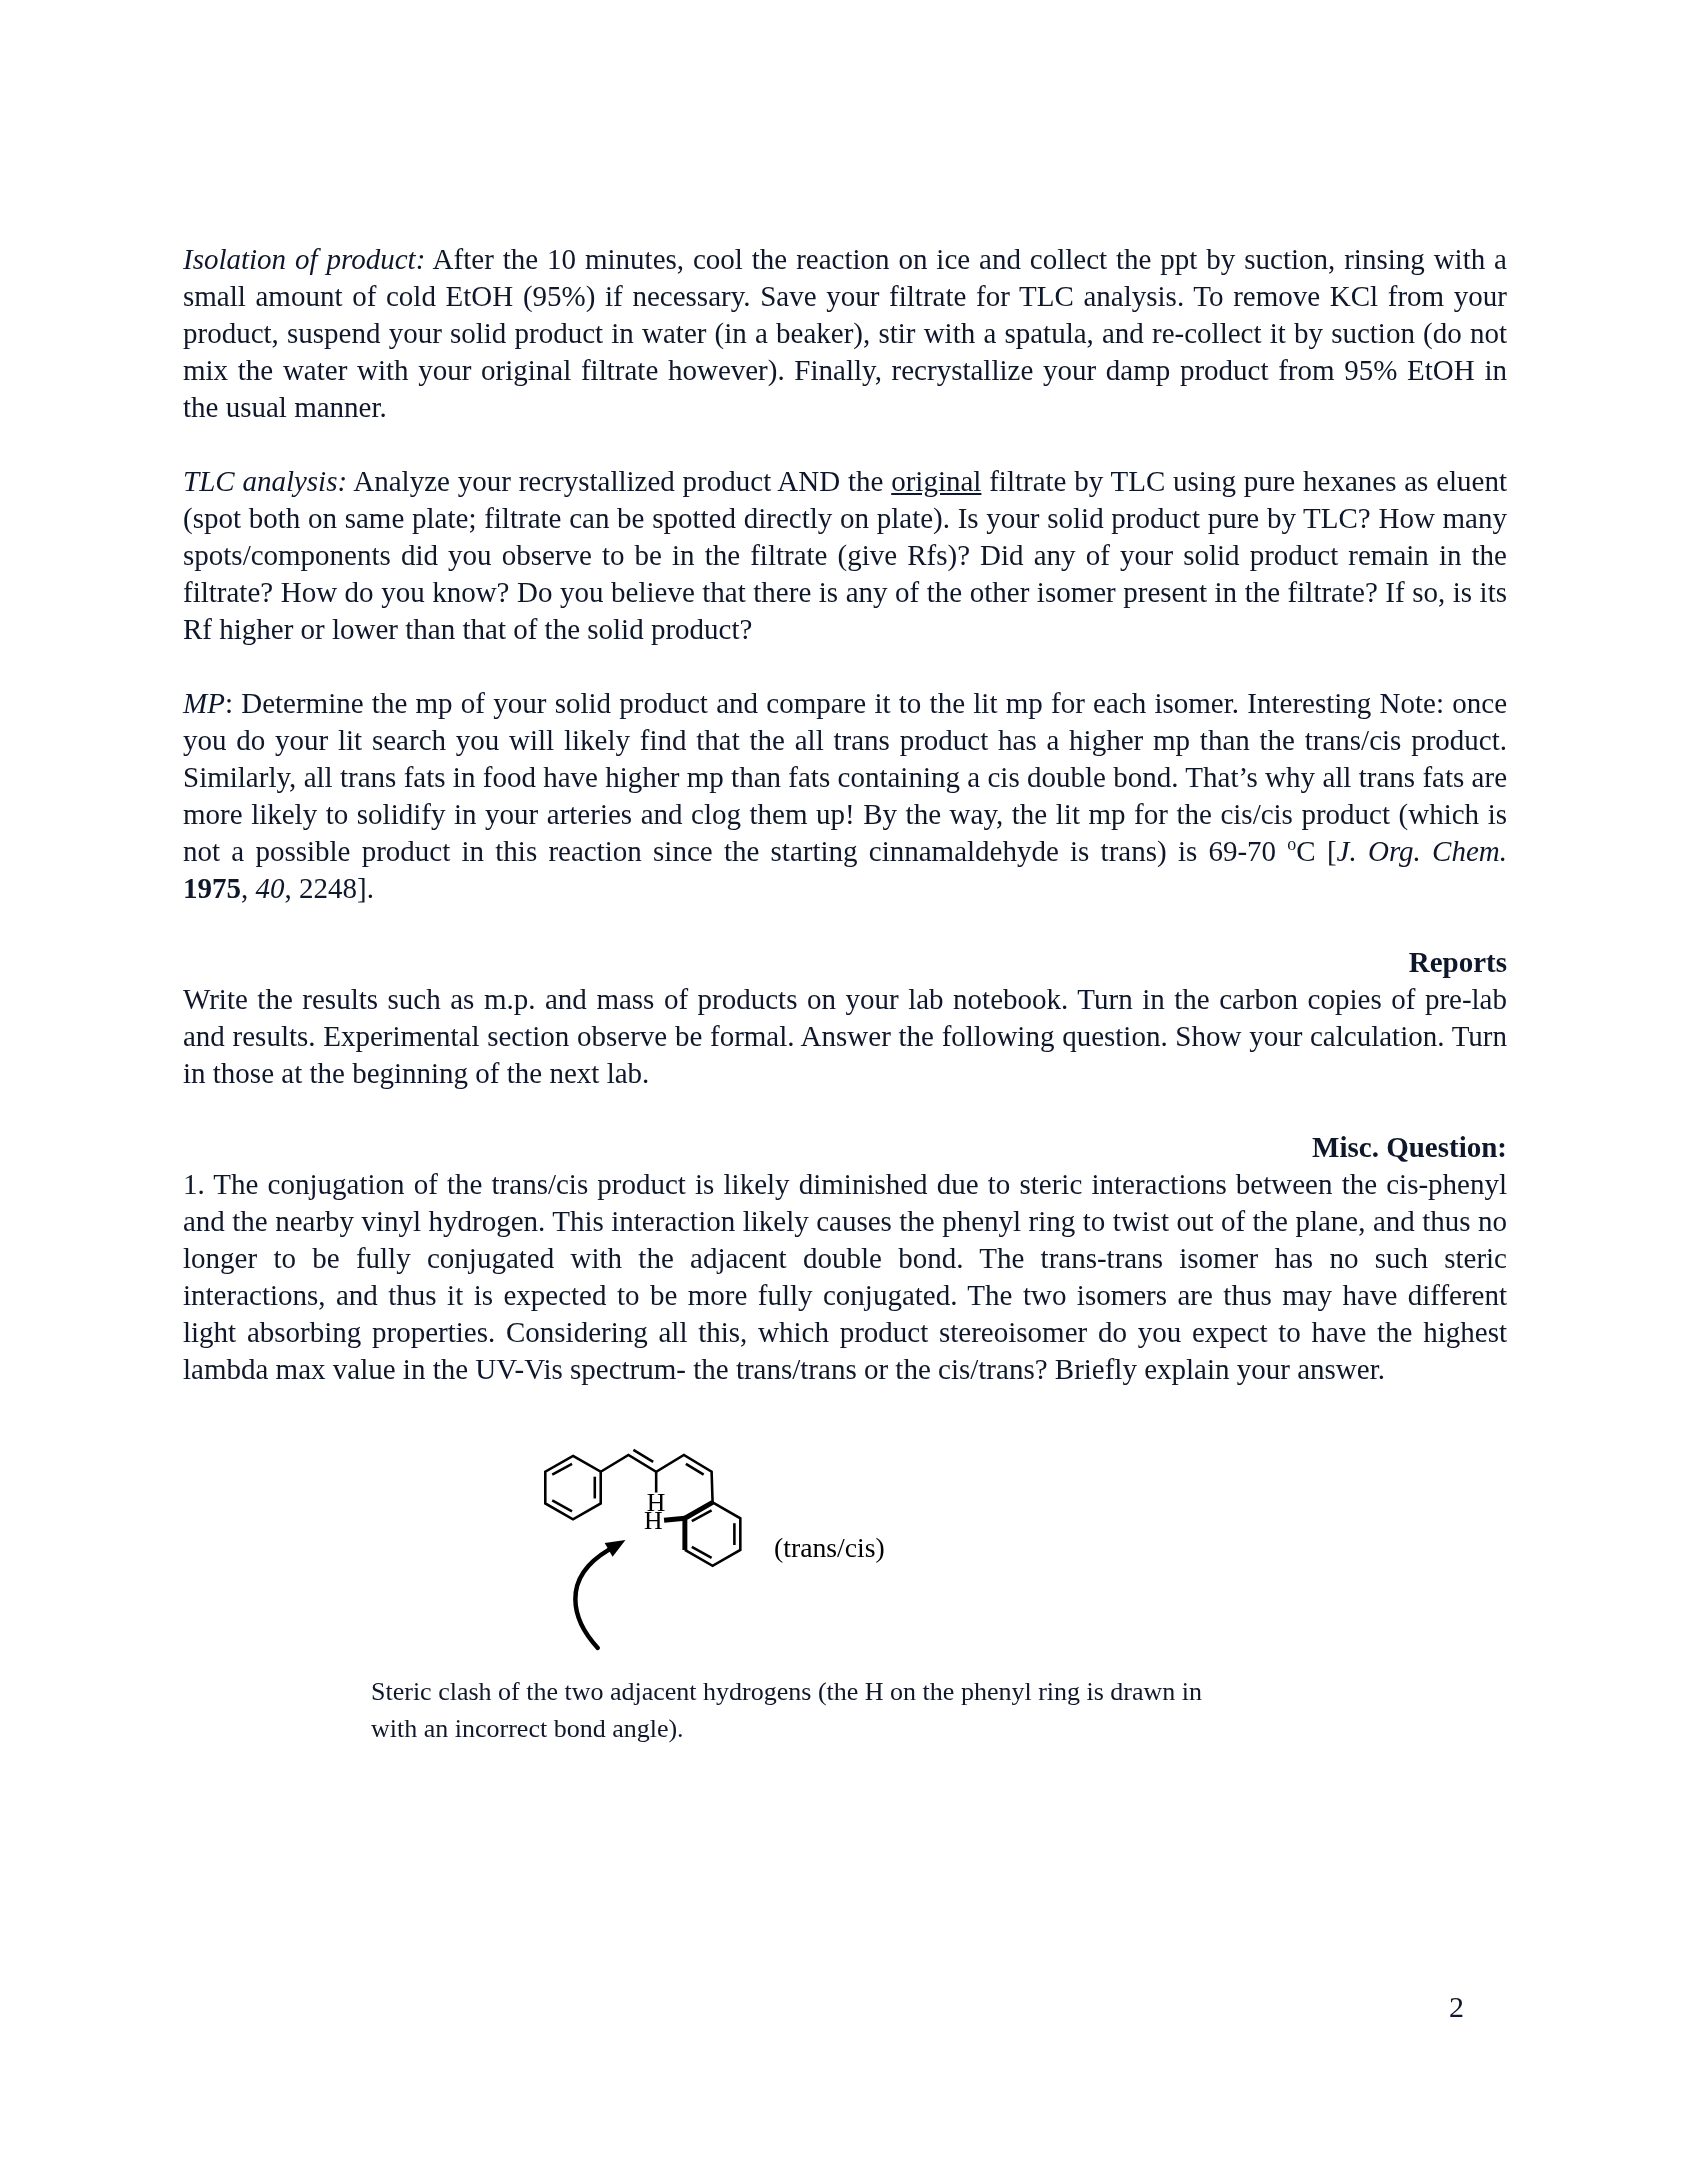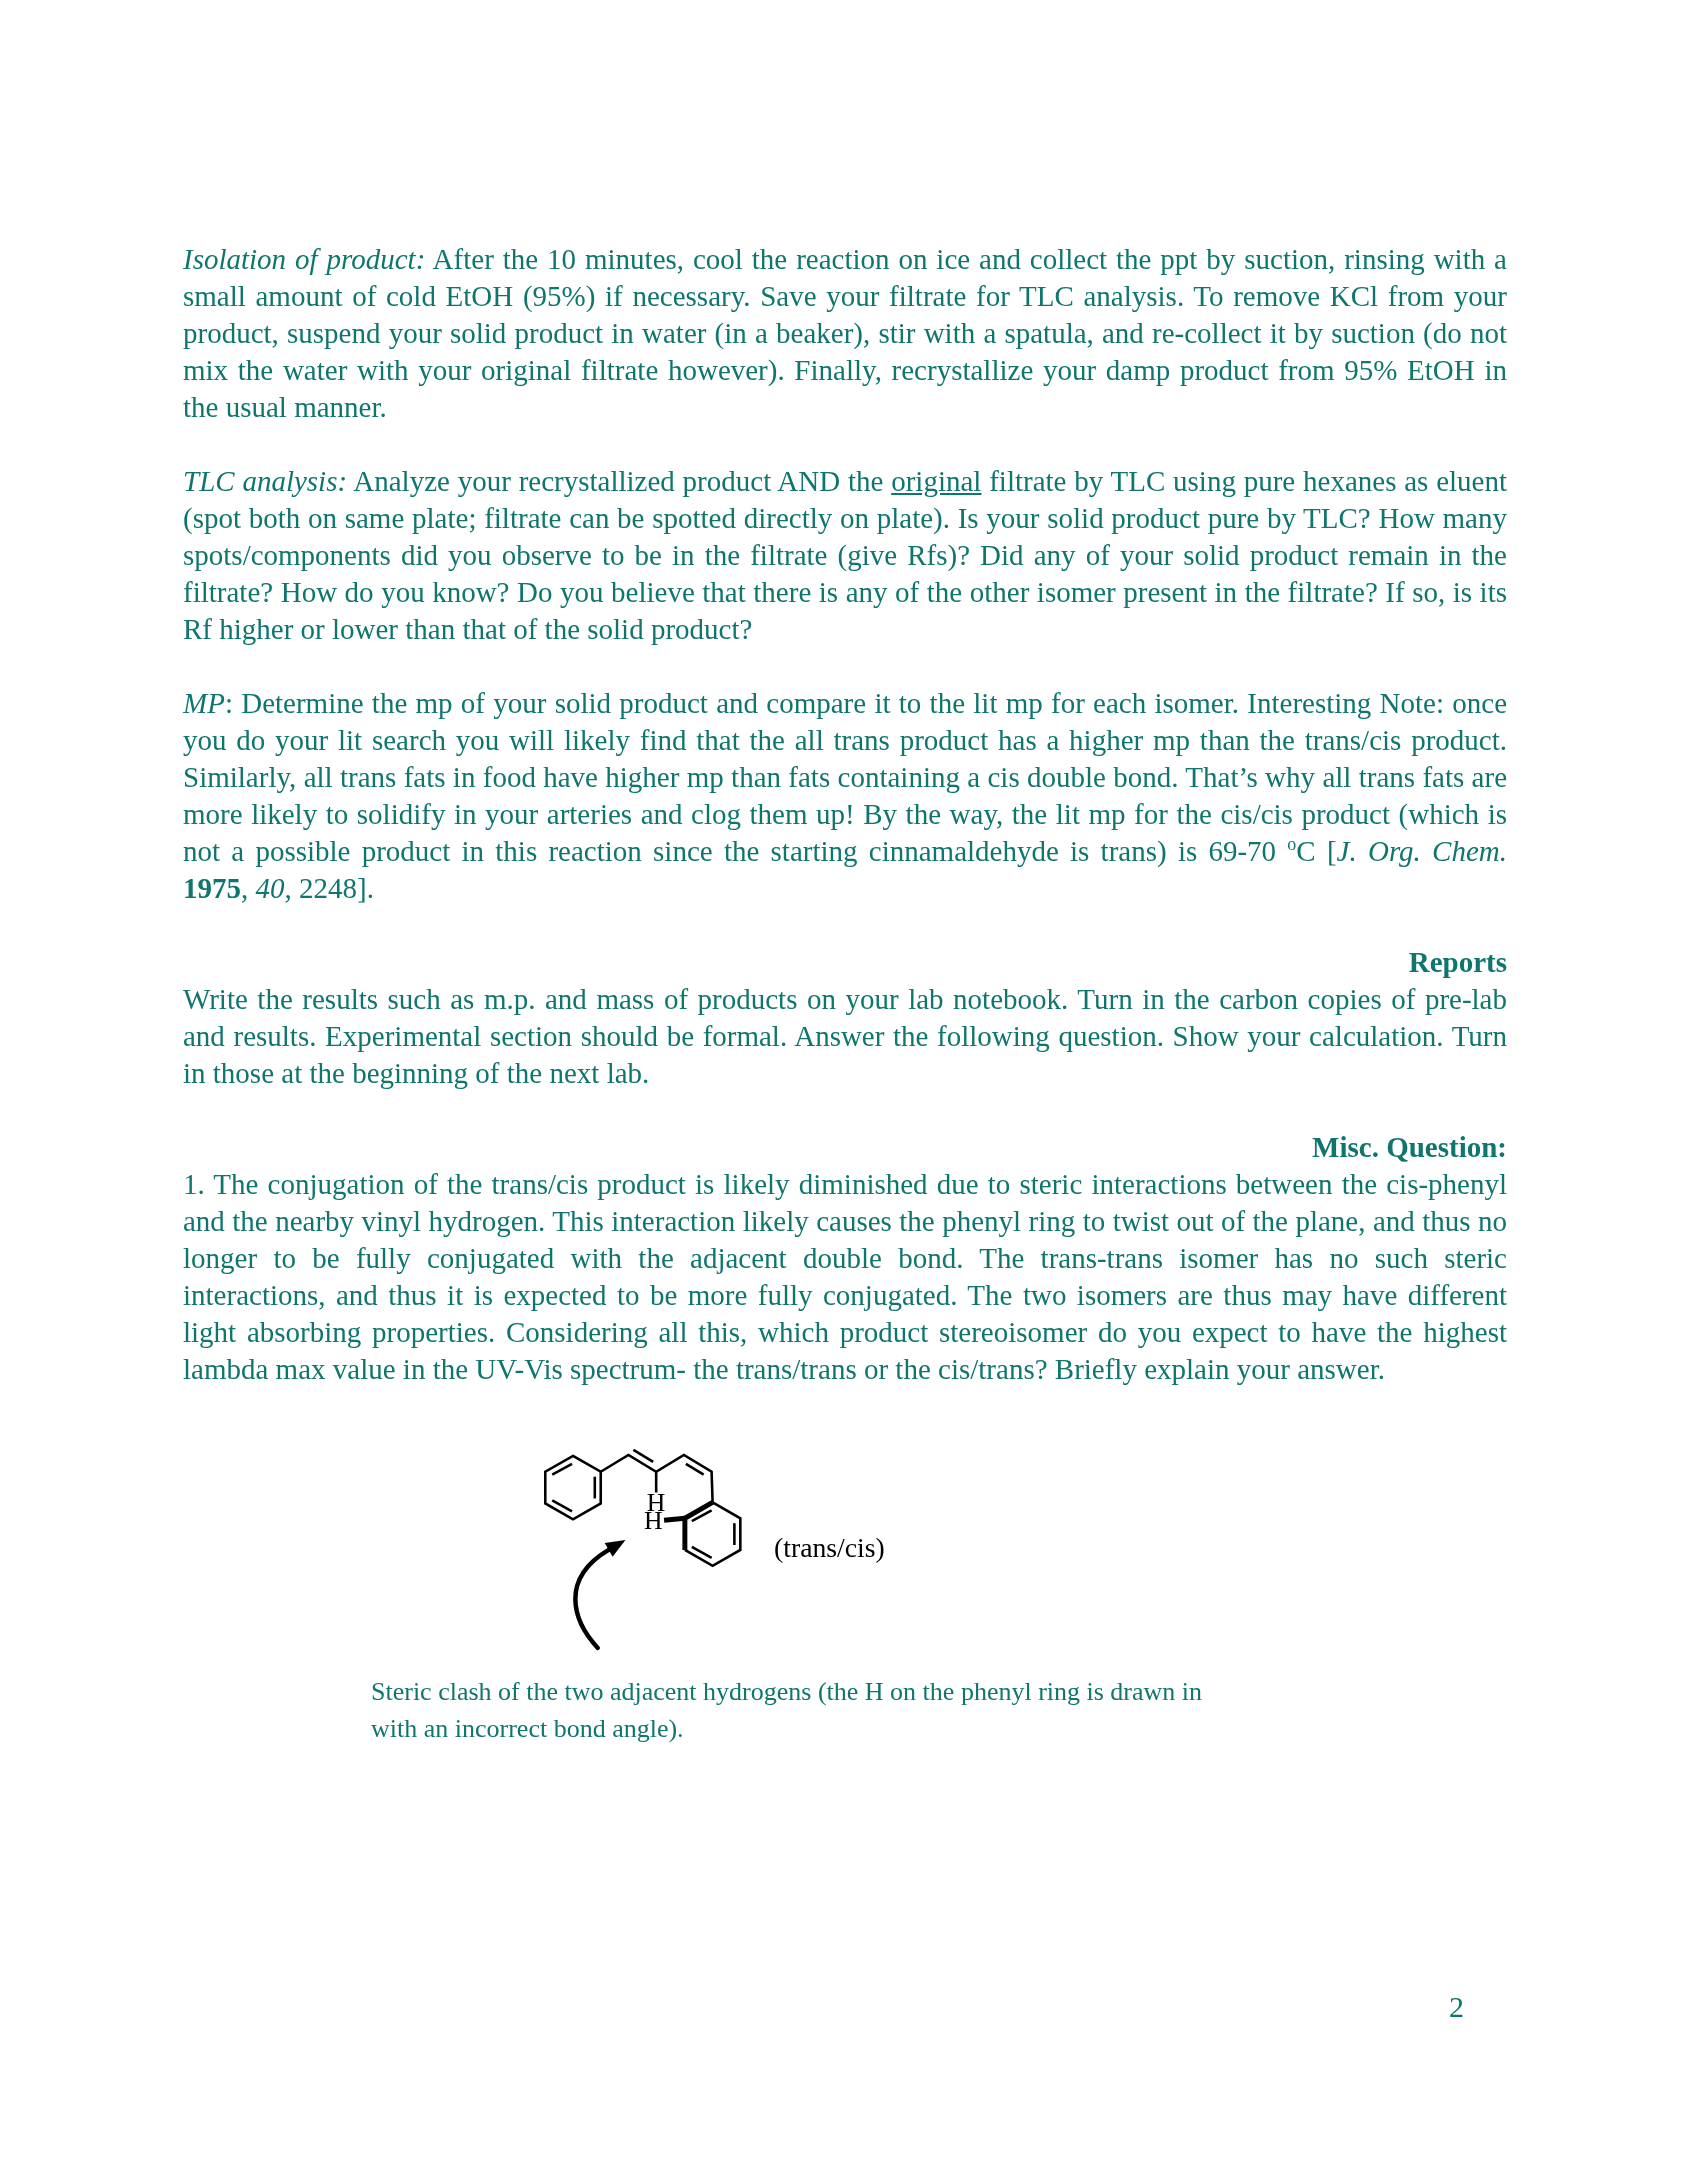--- a/index.html
+++ b/index.html
@@ -1,21 +1,21 @@
 <!DOCTYPE html>
 <html><head>
 <meta charset="utf-8">
 <style>
   html, body { margin: 0; padding: 0; background: #e8e8e8; }
   .page {
     position: relative;
     width: 1683px;
     height: 2178px;
     background: #ffffff;
-    color: #0f766e;
+    color: #0f172a;
     font-family: "Liberation Serif", serif;
     overflow: hidden;
   }
   .content {
     position: absolute;
     left: 183px;
     top: 241px;
     width: 1324px;
   }
   p.body {
@@ -69,21 +69,21 @@
 <div class="page">
   <div class="content">
 
     <p class="body"><span class="i">Isolation of product:</span><span> After the 10 minutes, cool the reaction on ice and collect the ppt by suction, rinsing with a small amount of cold EtOH (95%) if necessary.  Save your filtrate for TLC analysis.  To remove KCl from your product, suspend your solid product in water (in a beaker), stir with a spatula, and re-collect it by suction (do not mix the water with your original filtrate however).  Finally, recrystallize your damp product from 95% EtOH in the usual manner.</span></p>
 
     <p class="body"><span class="i">TLC analysis:</span><span> Analyze your recrystallized product AND the </span><span class="u">original</span><span> filtrate by TLC using pure hexanes as eluent (spot both on same plate; filtrate can be spotted directly on plate).  Is your solid product pure by TLC?  How many spots/components did you observe to be in the filtrate (give Rfs)?  Did any of your solid product remain in the filtrate?  How do you know?  Do you believe that there is any of the other isomer present in the filtrate?  If so, is its Rf higher or lower than that of the solid product?</span></p>
 
     <p class="body"><span class="i">MP</span><span>: Determine the mp of your solid product and compare it to the lit mp for each isomer. Interesting Note: once you do your lit search you will likely find that the all trans product  has a higher mp than the trans/cis product.   Similarly, all trans fats in food have higher mp than fats containing a cis double bond.  That’s why all trans fats are more likely to solidify in your arteries and clog them up!  By the way, the lit mp for the cis/cis product (which is not a possible product in this reaction since the starting cinnamaldehyde is trans) is 69-70 </span><sup class="deg">o</sup><span>C [</span><span class="i">J. Org. Chem.</span><span class="bi"> 1975</span><span>, </span><span class="i">40</span><span>, 2248].</span></p>
 
     <h2 class="head">Reports</h2>
-    <p class="body">Write the results such as m.p. and mass of products on your lab notebook. Turn in the carbon copies of pre-lab and results. Experimental section should be formal. Answer the following question. Show your calculation. Turn in those at the beginning of the next lab.</p>
+    <p class="body">Write the results such as m.p. and mass of products on your lab notebook. Turn in the carbon copies of pre-lab and results. Experimental section observe be formal. Answer the following question. Show your calculation. Turn in those at the beginning of the next lab.</p>
 
     <h2 class="head">Misc. Question:</h2>
     <p class="body">1.  The conjugation of the trans/cis product is likely diminished due to steric interactions between the cis-phenyl and the nearby vinyl hydrogen.  This interaction likely causes the phenyl ring to twist out of the plane, and thus no longer to be fully conjugated with the adjacent double bond.  The trans-trans isomer has no such steric interactions, and thus it is expected to be more fully conjugated.   The two isomers are thus may have different light absorbing properties.  Considering all this, which product stereoisomer do you expect to have the highest lambda max value in the UV-Vis spectrum- the trans/trans or the cis/trans?  Briefly explain your answer.</p>
 
     <figure class="structure">
       <svg width="495" height="238" viewBox="480 1552 500 240">
 
         <g stroke="#000" stroke-width="2.6" fill="none">
           <path d="M579,1583 L607,1599 L607,1631 L579,1647 L551,1631 L551,1599 Z"></path>
           <line x1="578" y1="1591" x2="558" y2="1602"></line>

